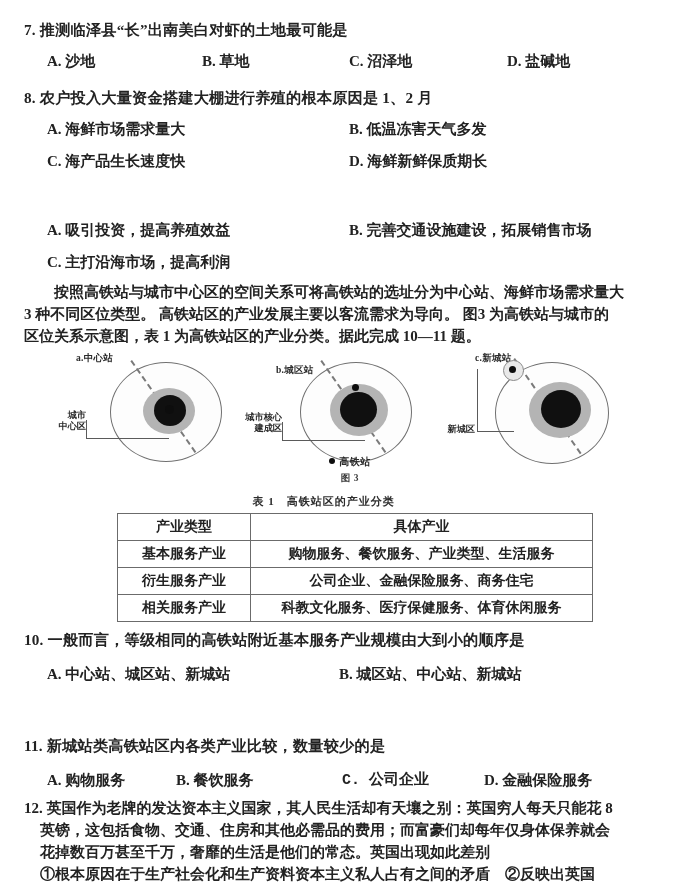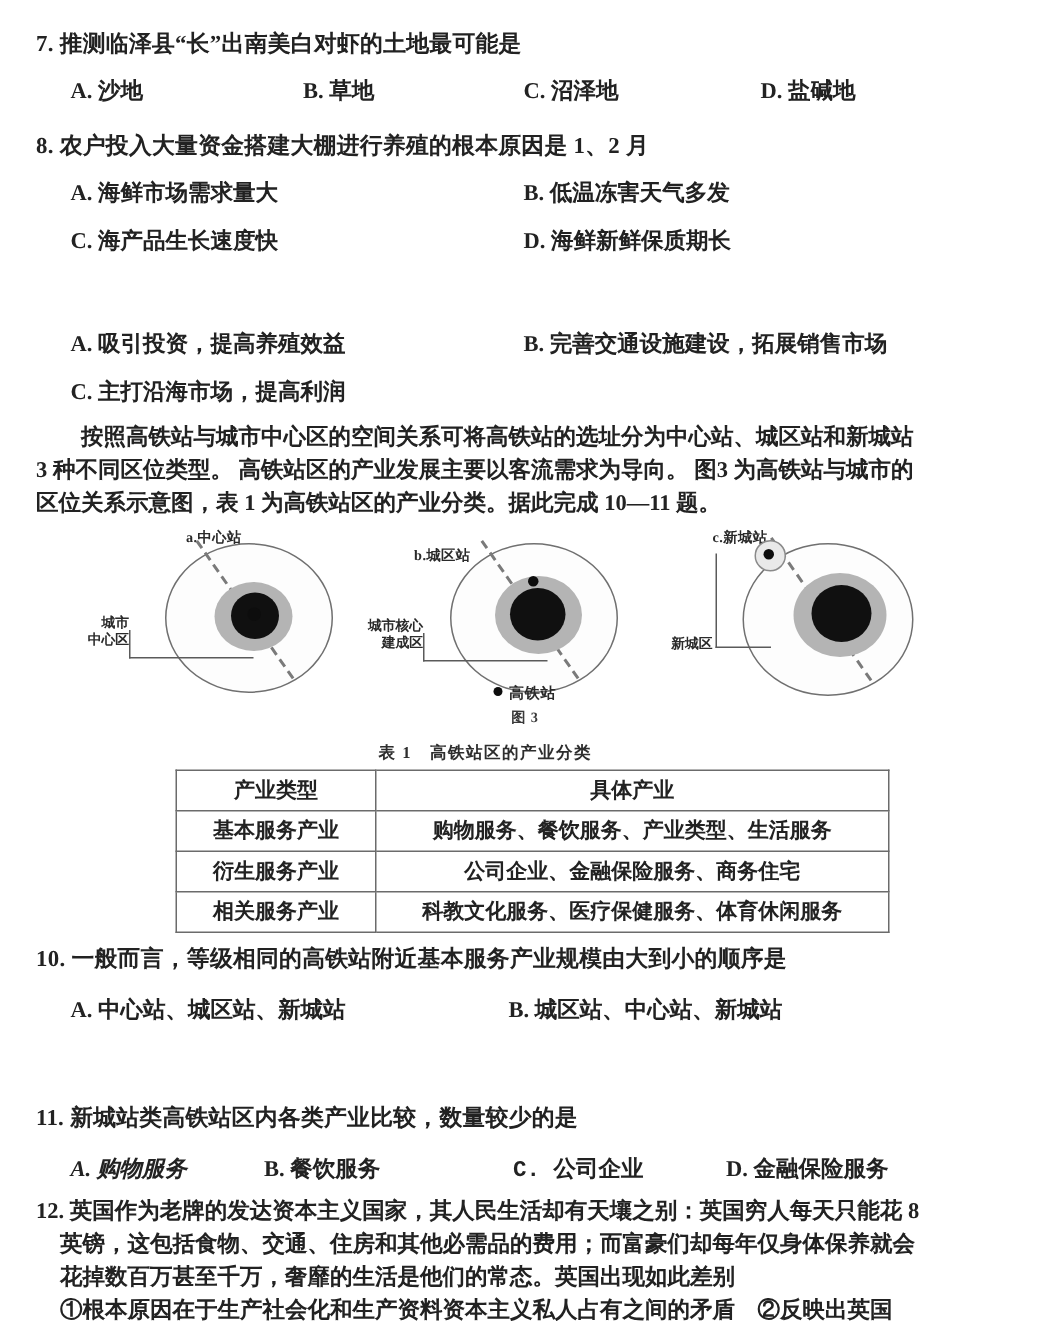--- a/index.html
+++ b/index.html
@@ -264,33 +264,33 @@
     </span>
   </div>
   <div class="opt-row" style="top:253px;">
     <span class="opt" style="left:23px;">
       <span>C.</span>
       <span>主打沿海市场，提高利润</span>
     </span>
   </div>
 
   <div class="para" style="top:281px;">
-    <span class="ind"></span><span>按照高铁站与城市中心区的空间关系可将高铁站的选址分为中心站、城区站和新城站</span>
+    <span class="ind"></span><span>按照高铁站与城市中心区的空间关系可将高铁站的选址分为中心站、海鲜市场需求量大</span>
   </div>
   <div class="para" style="top:303px;">
     <span>3 种不同区位类型。 高铁站区的产业发展主要以客流需求为导向。 图3 为高铁站与城市的</span>
   </div>
   <div class="para" style="top:325px;">
     <span>区位关系示意图，表 1 为高铁站区的产业分类。据此完成 10—11 题。</span>
   </div>
 
   <div class="figure-wrap">
 
     <div class="diagram" style="left:0;">
-      <div class="dgm-title" style="left:6px; top:2px;margin-left:48px;">a.中心站</div>
+      <div class="dgm-title" style="left:6px; top:2px;">a.中心站</div>
       <div class="circle-outer" style="left:40px; top:12px; width:110px; height:98px;"></div>
       <div class="rail" style="left:62px; top:10px; width:112px; transform:rotate(55deg);"></div>
       <div class="ring-grey" style="left:73px; top:38px; width:52px; height:46px;"></div>
       <div class="core-black" style="left:84px; top:45px; width:32px; height:31px;"></div>
       <div class="station-dot" style="left:95px; top:55px; width:9px; height:9px;"></div>
       <div class="leader" style="left:16px; top:70px; width:82px; height:18px;"></div>
       <div class="dgm-label" style="left:-24px; top:60px; width:40px;">
         <div>城市</div>
         <div>中心区</div>
       </div>
@@ -365,21 +365,21 @@
       <span>B.</span>
       <span>城区站、中心站、新城站</span>
     </span>
   </div>
 
   <div class="q-line q-stem" style="top:736px;">
     <span>11.</span>
     <span>新城站类高铁站区内各类产业比较，数量较少的是</span>
   </div>
   <div class="opt-row" style="top:771px;">
-    <span class="opt" style="left:23px;font-style:italic;">
+    <span class="opt" style="left:23px;">
       <span>A.</span>
       <span>购物服务</span>
     </span>
     <span class="opt" style="left:152px;">
       <span>B.</span>
       <span>餐饮服务</span>
     </span>
     <span class="opt" style="left:318px;font-family:Liberation Mono, monospace;">
       <span>C.</span>
       <span>公司企业</span>

